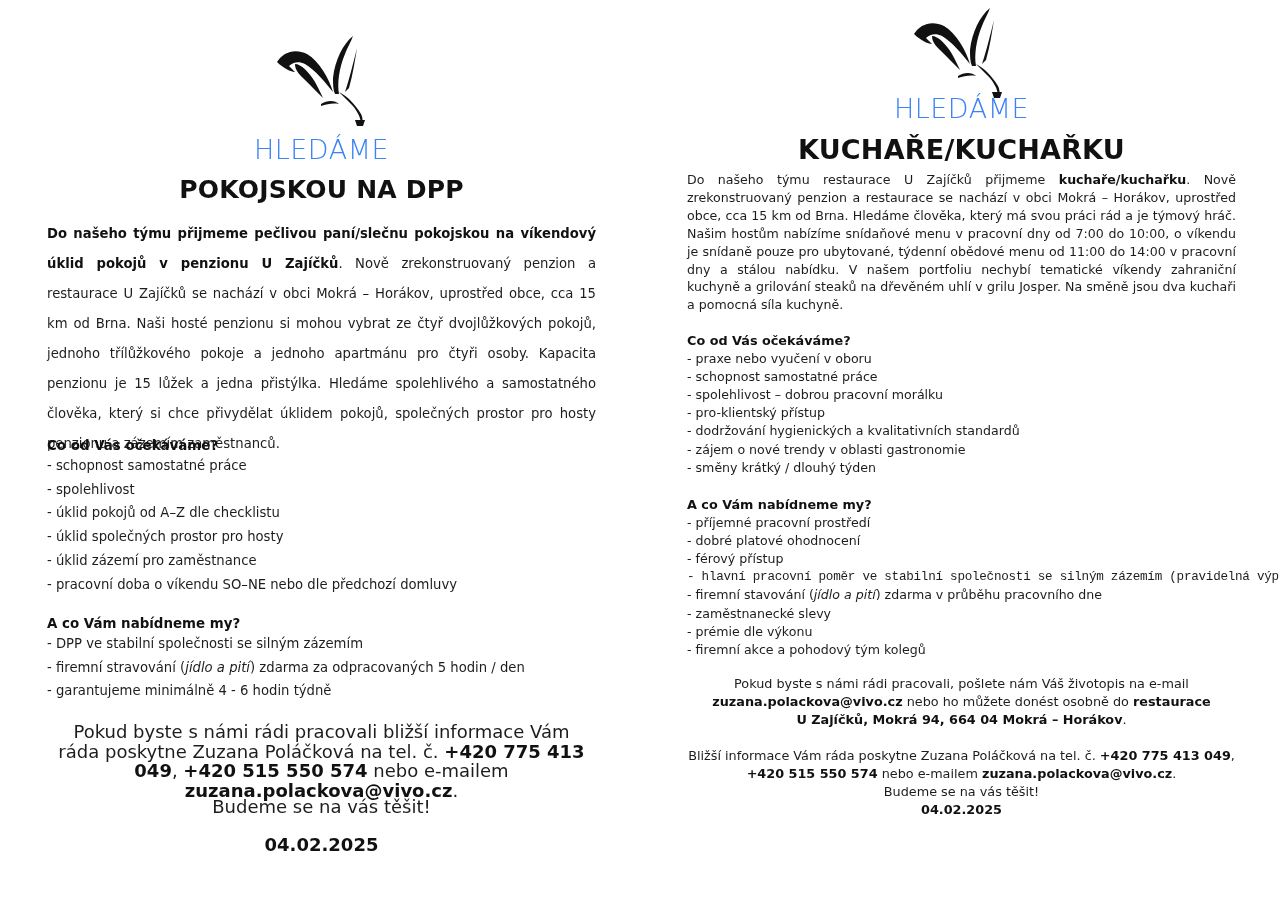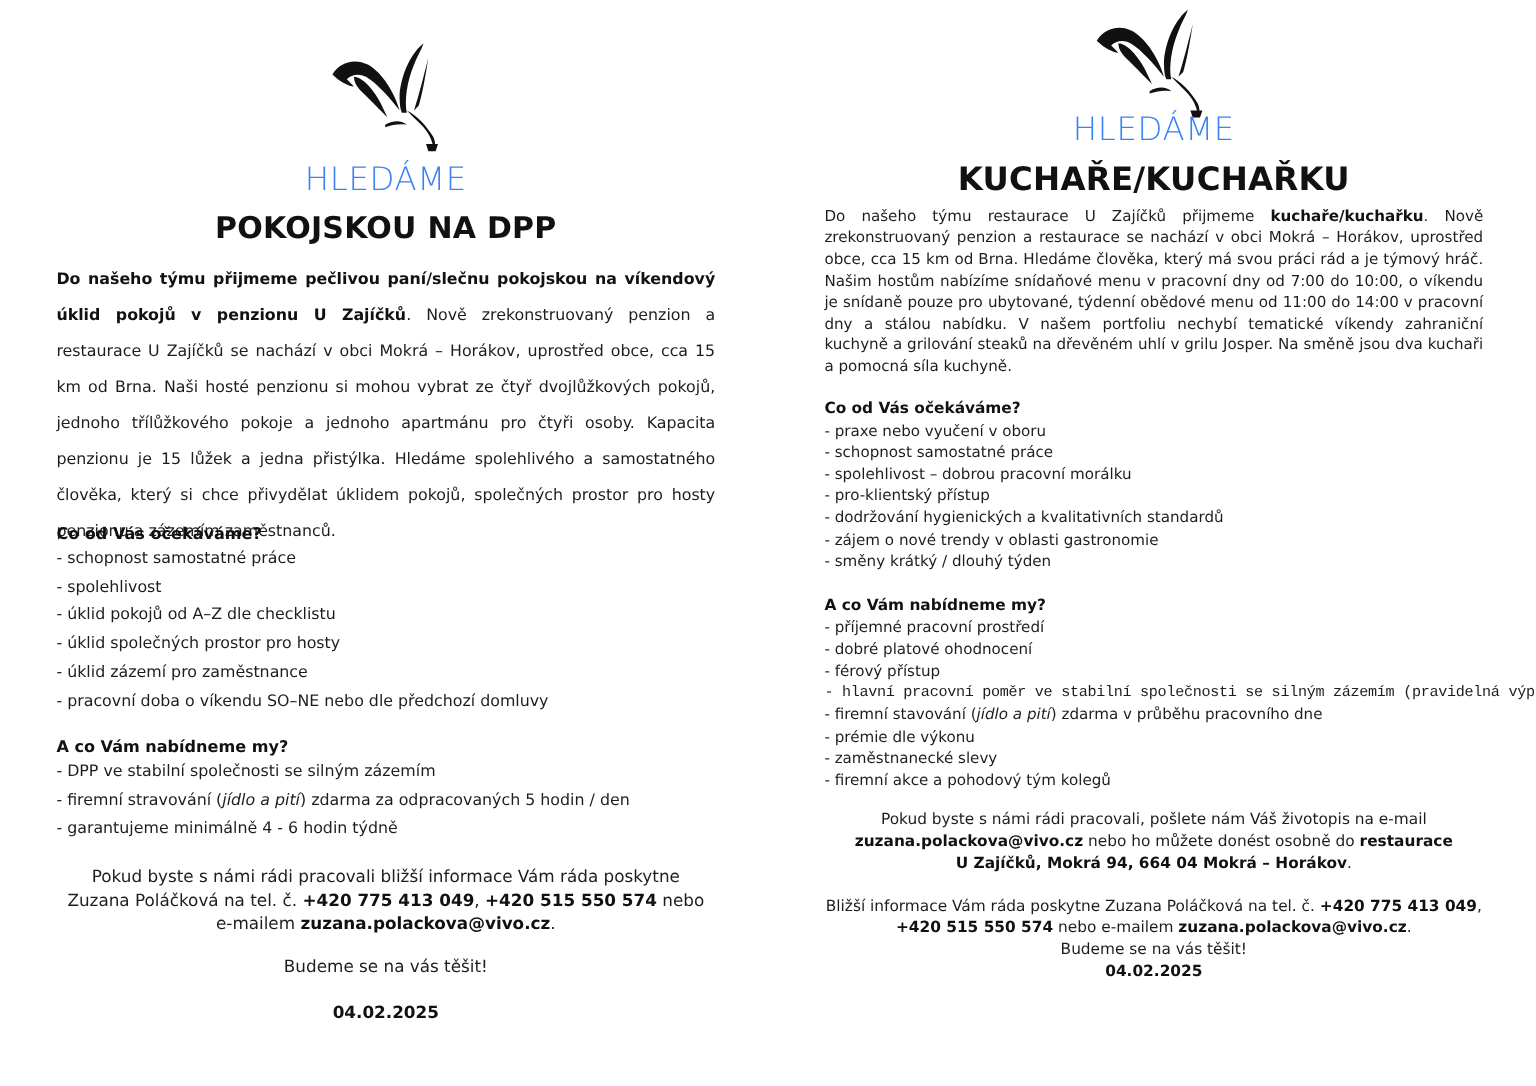--- a/index.html
+++ b/index.html
@@ -20,21 +20,21 @@
   b, .b { font-weight:bold; color:#111; }
   i { font-style:italic; }
   .h { font-weight:bold; color:#111; }
   ul.dash { list-style:none; margin:0; padding:0; }
   .center { text-align:center; }
 
   
   #left .intro { font-size:13.2px; line-height:30px; }
   #left .h { font-size:13.4px; line-height:18px; }
   #left ul.dash li { font-size:13.2px; line-height:23.7px; }
-  #left .contact { font-size:14px; line-height:19.5px; }
+  #left .contact { font-size:18px; line-height:19.5px; }
 
   
   #right .intro { font-size:12.6px; line-height:17.9px; }
   #right .h { font-size:12.8px; line-height:17.5px; }
   #right ul.dash li { font-size:12.6px; line-height:18.2px; }
   #right .contact { font-size:12.8px; line-height:18px; }
 </style>
 </head>
 <body>
 
@@ -124,22 +124,22 @@
   </div>
 
   <div class="block" style="top:496px;">
     <div class="h">A co Vám nabídneme my?</div>
     <ul class="dash">
       <li>- příjemné pracovní prostředí</li>
       <li>- dobré platové ohodnocení</li>
       <li>- férový přístup</li>
       <li style="white-space:nowrap; letter-spacing:-0.25px;font-family:Liberation Mono, monospace;">- hlavní pracovní poměr ve stabilní společnosti se silným zázemím (pravidelná výplata)</li>
       <li><span>- firemní stavování (</span><i>jídlo a pití</i><span>) zdarma v průběhu pracovního dne</span></li>
+      <li>- zaměstnanecké slevy</li>
       <li>- prémie dle výkonu</li>
-      <li>- zaměstnanecké slevy</li>
       <li>- firemní akce a pohodový tým kolegů</li>
     </ul>
   </div>
 
   <div class="block center contact" style="top:675px; padding:0 20px; box-sizing:border-box;">
     <span>Pokud byste s námi rádi pracovali, pošlete nám Váš životopis na e-mail </span><b>zuzana.polackova@vivo.cz</b><span> nebo ho můžete donést osobně do </span><b>restaurace U Zajíčků, Mokrá 94, 664 04 Mokrá – Horákov</b><span>.</span>
   </div>
 
   <div class="block center contact" style="top:747px;">
     <span>Bližší informace Vám ráda poskytne Zuzana Poláčková na tel. č. </span><b>+420 775 413 049</b><span>,</span><br><b>+420 515 550 574</b><span> nebo e-mailem </span><b>zuzana.polackova@vivo.cz</b><span>.</span><br><span>Budeme se na vás těšit!</span><br><b>04.02.2025</b>

